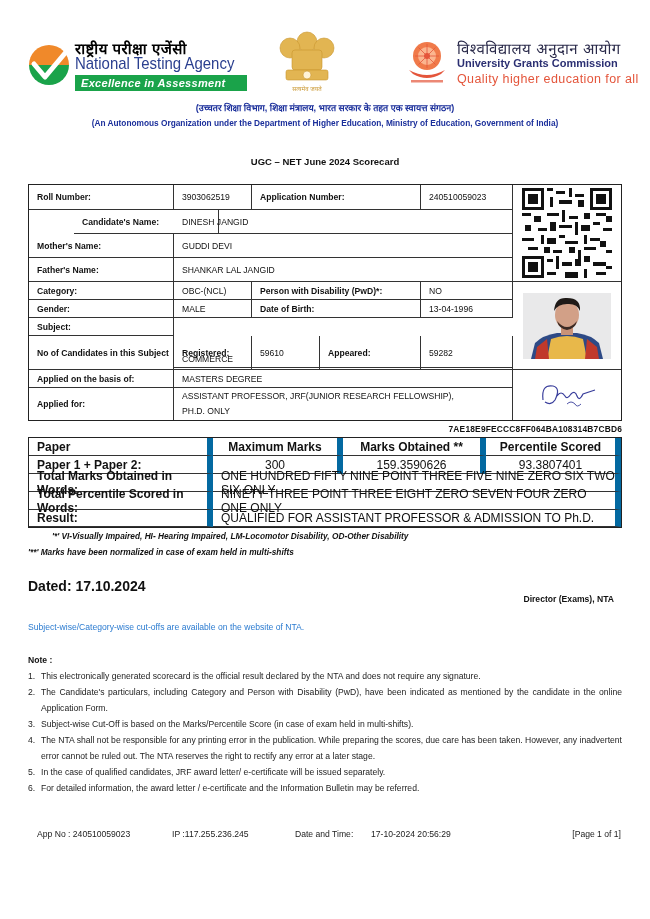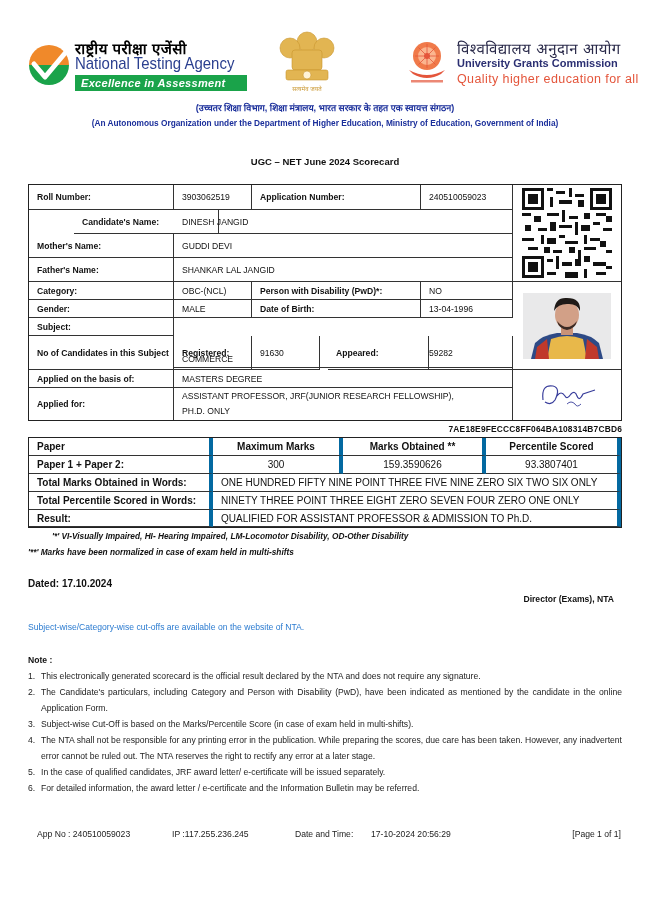--- a/index.html
+++ b/index.html
@@ -31,28 +31,28 @@
   .info { position: absolute; left: 28px; top: 184px; width: 594px; border: 1.3px solid #222; }
   .info .cell { position: absolute; border-right: 1px solid #333; border-bottom: 1px solid #333; font-size: 8.6px; padding-left: 8px; display: flex; align-items: center; }
   .info .lbl { font-weight: bold; }
   .info .noR { border-right: none; }
   .info .noB { border-bottom: none; }
 
   .hash { position: absolute; top: 424px; right: 28px; font-size: 8.4px; font-weight: bold; letter-spacing: 0.2px; }
 
   
   .score { position: absolute; left: 28px; top: 437px; width: 594px; border: 1.3px solid #222; }
-  .score .cell { position: absolute; border-right: 4px solid #0369a1; border-bottom: 1px solid #333; font-size: 10px; display: flex; align-items: center; }
+  .score .cell { position: absolute; border-right: 6px solid #0369a1; border-bottom: 1px solid #333; font-size: 12px; display: flex; align-items: center; }
   .score .lbl { font-weight: bold; padding-left: 8px; }
   .score .ctr { justify-content: center; }
   .score .val { padding-left: 8px; }
 
   .fn { position: absolute; left: 28px; font-size: 8.3px; font-weight: bold; font-style: italic; }
 
-  .dated { position: absolute; left: 28px; top: 578px; font-size: 10px; font-weight: bold; }
+  .dated { position: absolute; left: 28px; top: 578px; font-size: 14px; font-weight: bold; }
   .director { position: absolute; right: 36px; top: 594px; font-size: 8.6px; font-weight: bold; }
   .cutoff { position: absolute; left: 28px; top: 622px; font-size: 8.6px; color: #2b7bd0; }
 
   .note-title { position: absolute; left: 28px; top: 655px; font-size: 8.6px; font-weight: bold; }
   .notes { position: absolute; left: 28px; top: 668px; width: 594px; font-size: 8.6px; line-height: 16px; color: #222; }
   .notes .item { display: flex; }
   .notes .num { width: 13px; flex-shrink: 0; }
   .notes .txt { flex: 1; text-align: justify; }
 
   .footer { position: absolute; top: 829px; left: 0; width: 650px; font-size: 8.6px; color: #222; }
@@ -200,22 +200,22 @@
   <div class="cell lbl" style="left:0;top:115px;width:145px;height:18px;">Gender:</div>
   <div class="cell" style="left:145px;top:115px;width:78px;height:18px;">MALE</div>
   <div class="cell lbl" style="left:223px;top:115px;width:169px;height:18px;">Date of Birth:</div>
   <div class="cell" style="left:392px;top:115px;width:92px;height:18px;">13-04-1996</div>
 
   <div class="cell lbl" style="left:0;top:133px;width:145px;height:18px;">Subject:</div>
   <div class="cell" style="left:145px;top:133px;width:339px;height:18px;margin-top:32px;">COMMERCE</div>
 
   <div class="cell lbl" style="left:0;top:151px;width:145px;height:34px;line-height:14px;padding-right:4px;">No of Candidates in this Subject</div>
   <div class="cell lbl" style="left:145px;top:151px;width:78px;height:34px;">Registered:</div>
-  <div class="cell" style="left:223px;top:151px;width:68px;height:34px;">91630</div>
-  <div class="cell lbl" style="left:299px;top:151px;width:101px;height:34px;">Appeared:</div>
+  <div class="cell" style="left:223px;top:151px;width:68px;height:34px;">59610</div>
+  <div class="cell lbl" style="left:291px;top:151px;width:101px;height:34px;">Appeared:</div>
   <div class="cell" style="left:392px;top:151px;width:92px;height:34px;">59282</div>
 
   <div class="cell noR" style="left:484px;top:97px;width:108px;height:88px;padding:0;justify-content:center;">
     <svg width="88" height="66" viewBox="0 0 88 66">
       <rect width="88" height="66" fill="#e9e9ea"></rect>
       <path d="M8 66 L12 50 Q20 42 34 40 L54 40 Q68 42 76 50 L80 66 Z" fill="#2e4a86"></path>
       <path d="M24 66 L28 46 Q44 40 60 46 L64 66 Z" fill="#e8b84a"></path>
       <path d="M14 54 L24 46 L26 66 L12 66 Z" fill="#c0392b"></path>
       <path d="M74 54 L64 46 L62 66 L76 66 Z" fill="#c0392b"></path>
       <rect x="38" y="32" width="12" height="10" fill="#c99277"></rect>

